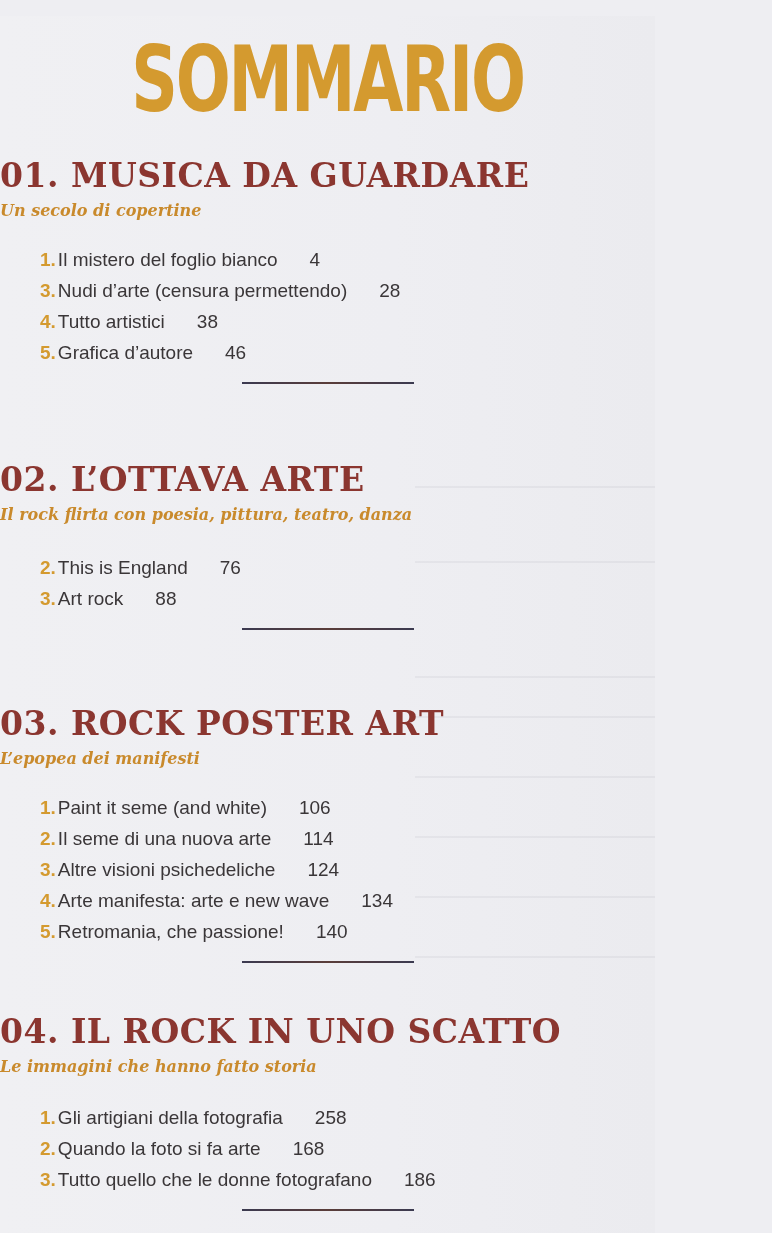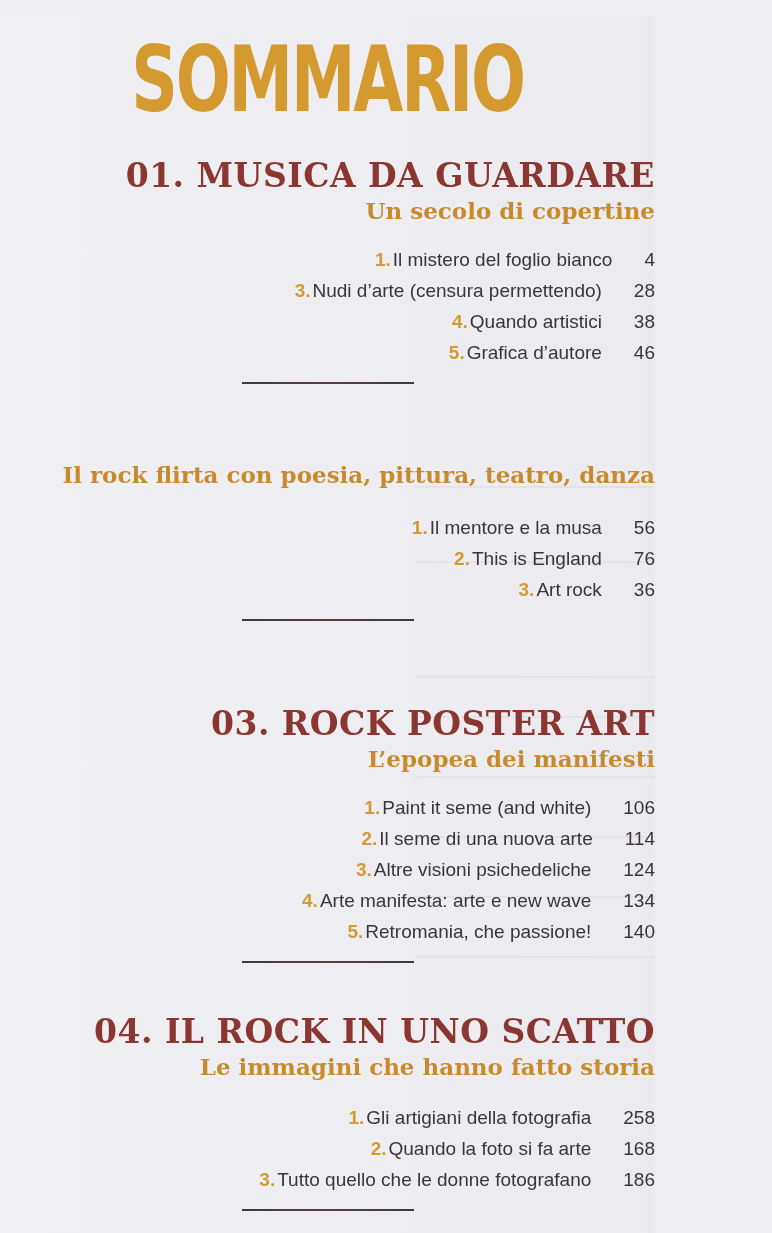--- a/index.html
+++ b/index.html
@@ -37,41 +37,43 @@
       font-size: 90px;
       letter-spacing: -3px;
       color: #d49a2f;
       transform: scaleX(0.72);
       transform-origin: center;
       line-height: 100px;
     }
     .section {
       position: absolute;
       left: 0; right: 0;
-      text-align: right;
+      text-align: left;
     }
     .sec-head {
       font-family: "DejaVu Serif", serif;
       font-weight: bold;
       font-size: 33px;
       color: #8b3630;
       letter-spacing: 0.5px;
       line-height: 40px;
       white-space: nowrap;
     }
     .sec-sub {
       font-family: "DejaVu Serif", serif;
       font-weight: bold;
-      font-size: 23px;
+      font-style: italic;
+      font-size: 16px;
       color: #c98a2c;
       line-height: 30px;
       white-space: nowrap;
     }
     .items {
       margin-top: 12px;
+      margin-left: 40px;
     }
     .item {
       font-family: "Liberation Sans", sans-serif;
       font-size: 19px;
       line-height: 31px;
       color: #3a3638;
       white-space: nowrap;
     }
     .item .num {
       font-weight: bold;
@@ -103,32 +105,32 @@
   <div class="bleed" style="top:940px"></div>
 
   <div class="title">SOMMARIO</div>
 
   <div class="section" style="top:140px">
     <div class="sec-head">01. MUSICA DA GUARDARE</div>
     <div class="sec-sub">Un secolo di copertine</div>
     <div class="items" style="margin-top:18px">
       <div class="item"><span class="num">1.</span><span>Il mistero del foglio bianco</span><span class="page-no">4</span></div>
       <div class="item"><span class="num">3.</span><span>Nudi d’arte (censura permettendo)</span><span class="page-no">28</span></div>
-      <div class="item"><span class="num">4.</span><span>Quando artistici</span><span class="page-no">38</span></div>
+      <div class="item"><span class="num">4.</span><span>Tutto artistici</span><span class="page-no">38</span></div>
       <div class="item"><span class="num">5.</span><span>Grafica d’autore</span><span class="page-no">46</span></div>
     </div>
     <div class="rule"></div>
   </div>
 
   <div class="section" style="top:444px">
+    <div class="sec-head">02. L’OTTAVA ARTE</div>
     <div class="sec-sub">Il rock flirta con poesia, pittura, teatro, danza</div>
     <div class="items" style="margin-top:22px">
-      <div class="item"><span class="num">1.</span><span>Il mentore e la musa</span><span class="page-no">56</span></div>
       <div class="item"><span class="num">2.</span><span>This is England</span><span class="page-no">76</span></div>
-      <div class="item"><span class="num">3.</span><span>Art rock</span><span class="page-no">36</span></div>
+      <div class="item"><span class="num">3.</span><span>Art rock</span><span class="page-no">88</span></div>
     </div>
     <div class="rule"></div>
   </div>
 
   <div class="section" style="top:688px">
     <div class="sec-head">03. ROCK POSTER ART</div>
     <div class="sec-sub">L’epopea dei manifesti</div>
     <div class="items" style="margin-top:18px">
       <div class="item"><span class="num">1.</span><span>Paint it seme (and white)</span><span class="page-no">106</span></div>
       <div class="item"><span class="num">2.</span><span>Il seme di una nuova arte</span><span class="page-no">114</span></div>

